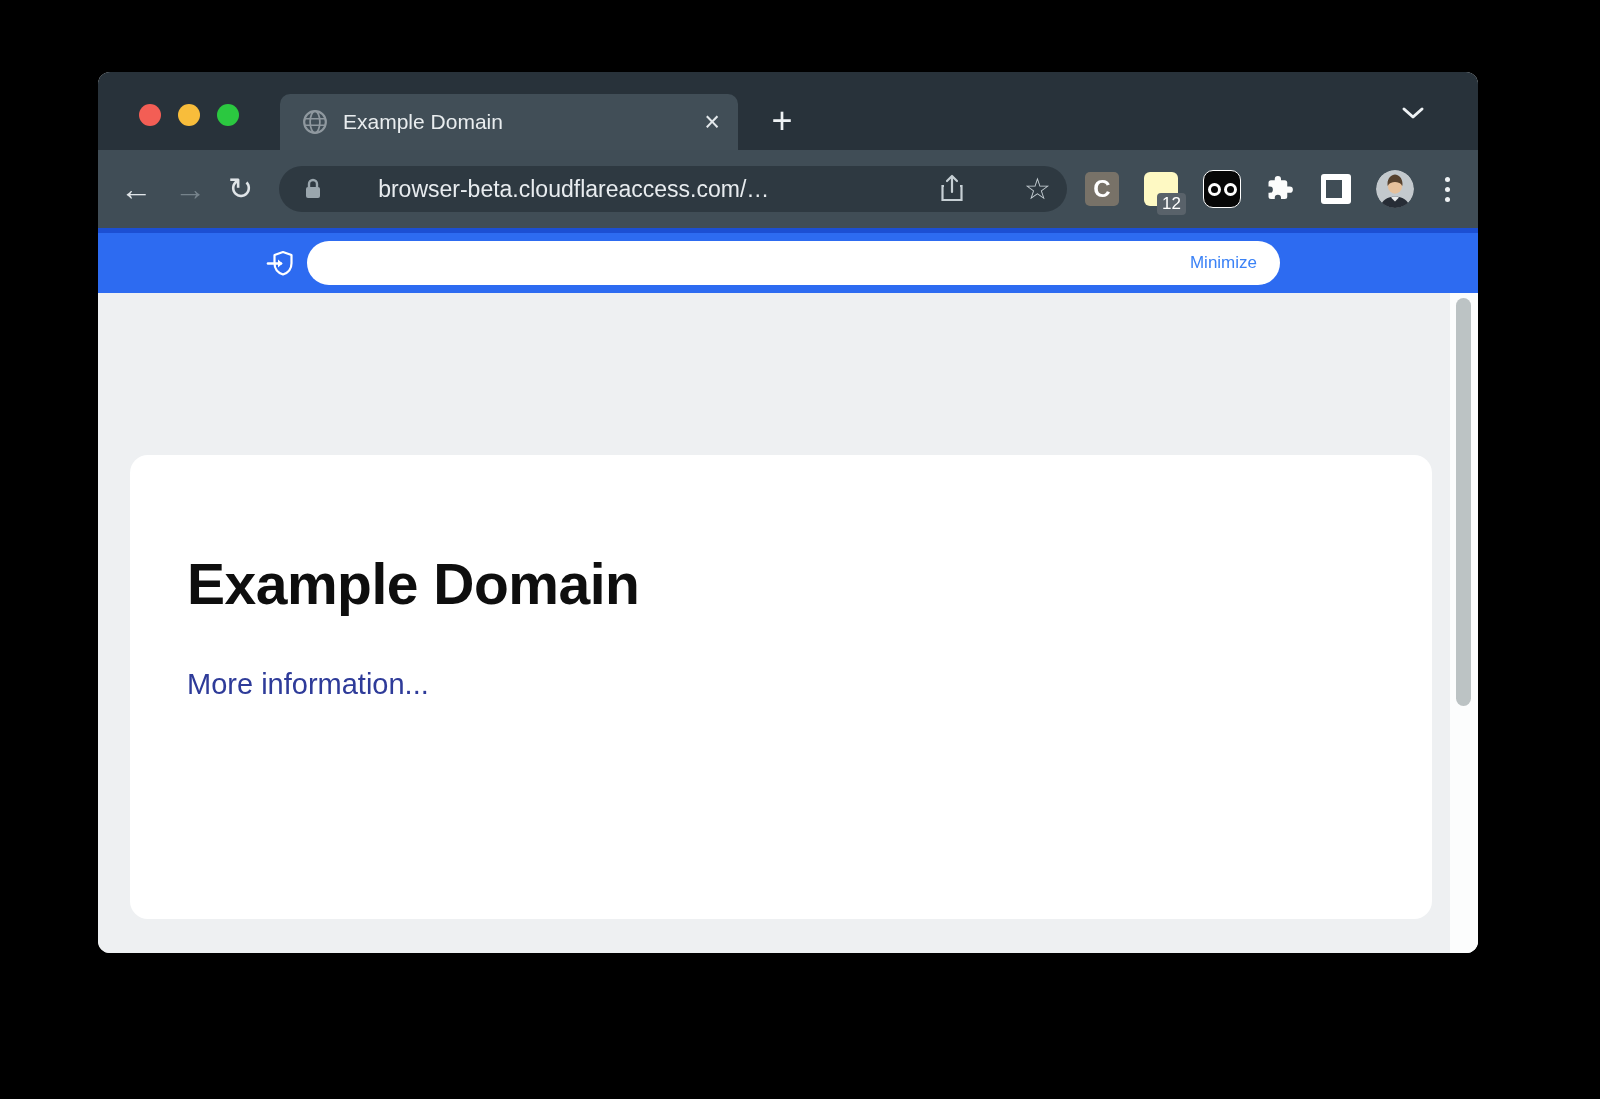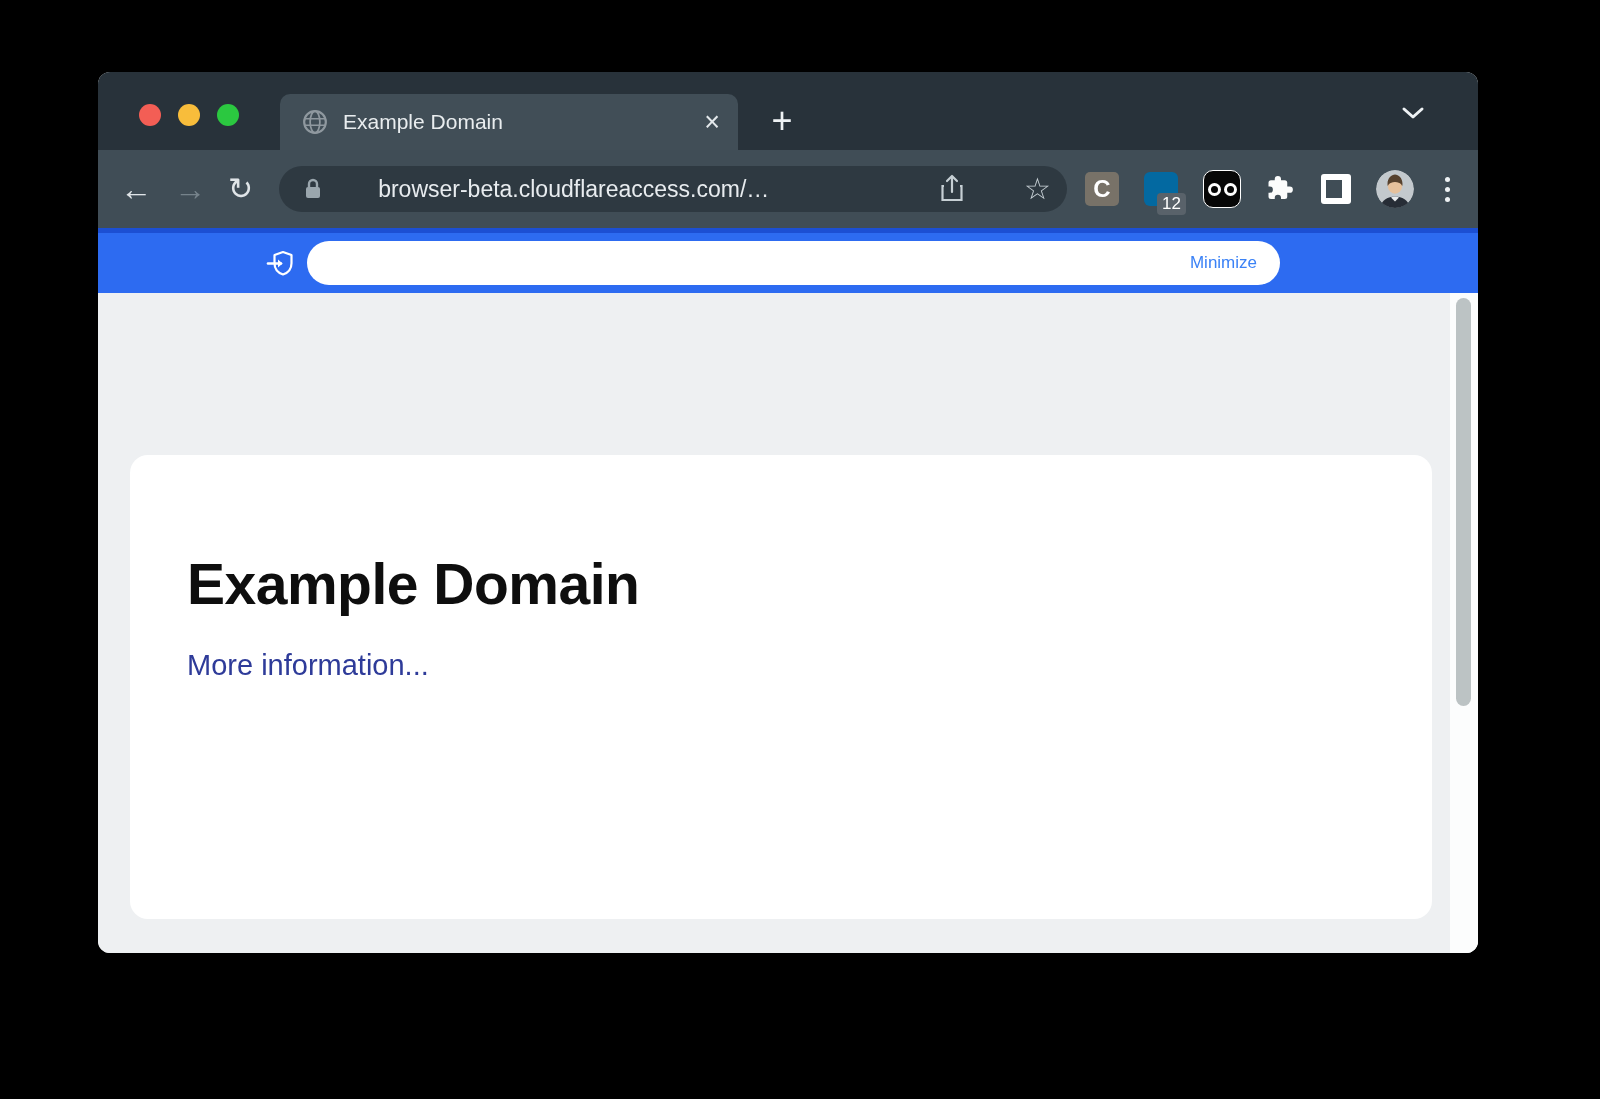--- a/index.html
+++ b/index.html
@@ -37,21 +37,21 @@
   .omnibox { flex:1; height:46px; background:#2e3941; border-radius:23px;
              display:flex; align-items:center; padding:0 16px; margin:0 18px 0 4px; min-width:0;gap:43px; }
   .omni-lock { margin:0 12px 0 8px; flex:none; }
   .omni-url { font-size:23px; color:#e8ecef; white-space:nowrap; overflow:hidden; flex:1; }
   .omni-action { flex:none; margin-left:16px; }
   .star-glyph { font-size:30px; color:#c6cfd4; line-height:1; }
 
   .ext-area { display:flex; align-items:center; gap:25px; flex:none; }
   .ext-c { width:34px; height:34px; background:#787268; border-radius:5px; color:#fff;
            font-size:24px; font-weight:700; display:flex; align-items:center; justify-content:center; }
-  .ext-red { position:relative; width:34px; height:34px; background:#0369a1; border-radius:6px;
+  .ext-red { position:relative; width:34px; height:34px; background:#fef9c3; border-radius:6px;
              display:flex; align-items:center; justify-content:flex-end; gap:13px; }
   .ext-red .dot { width:6px; height:6px; background:#fff; border-radius:50%; }
   .ext-red .bar { width:3px; height:13px; background:#fff; border-radius:1px; }
   .ext-badge { position:absolute; right:-8px; bottom:-9px; background:#59626a; color:#fff;
                font-size:17px; padding:1px 5px; border-radius:4px; line-height:20px; }
   .ext-oo { width:38px; height:38px; background:#070707; border:1.5px solid #fff; border-radius:10px;
             display:flex; align-items:center; justify-content:center; gap:3px; }
   .ext-oo .ring { width:13px; height:13px; border:3px solid #fff; border-radius:50%; }
   .panel-icon { width:30px; height:30px; background:#fff; border-radius:3px;
                 display:flex; align-items:center; justify-content:center; }
@@ -71,21 +71,21 @@
   
   .content { position:relative; height:660px; background:#eef0f2; }
   .scroll-track { position:absolute; right:0; top:0; width:28px; height:100%; background:#fcfdfd; }
   .scroll-thumb { position:absolute; right:7px; top:5px; width:15px; height:408px;
                   background:#bcc3c4; border-radius:8px; }
   .card { position:absolute; left:32px; top:162px; width:1302px; height:464px;
           background:#fff; border-radius:18px; padding:0 57px; }
   .card h1 { margin-top:96px; font-size:57px; font-weight:700; color:#0e0e0e;
              letter-spacing:-0.5px; }
   .card p { margin-top:44px; font-size:28px; line-height:37px; color:#1a1d20; max-width:1100px; }
-  .card .more { display:inline-block; margin-top:32px; font-size:29px; color:#2e3b99;
+  .card .more { display:inline-block; margin-top:51px; font-size:29px; color:#2e3b99;
                 text-decoration:none; }
 </style>
 </head>
 <body>
 
 <div class="window">
 
   <div class="tabstrip">
     <div class="traffic">
       <span class="light red"></span>

